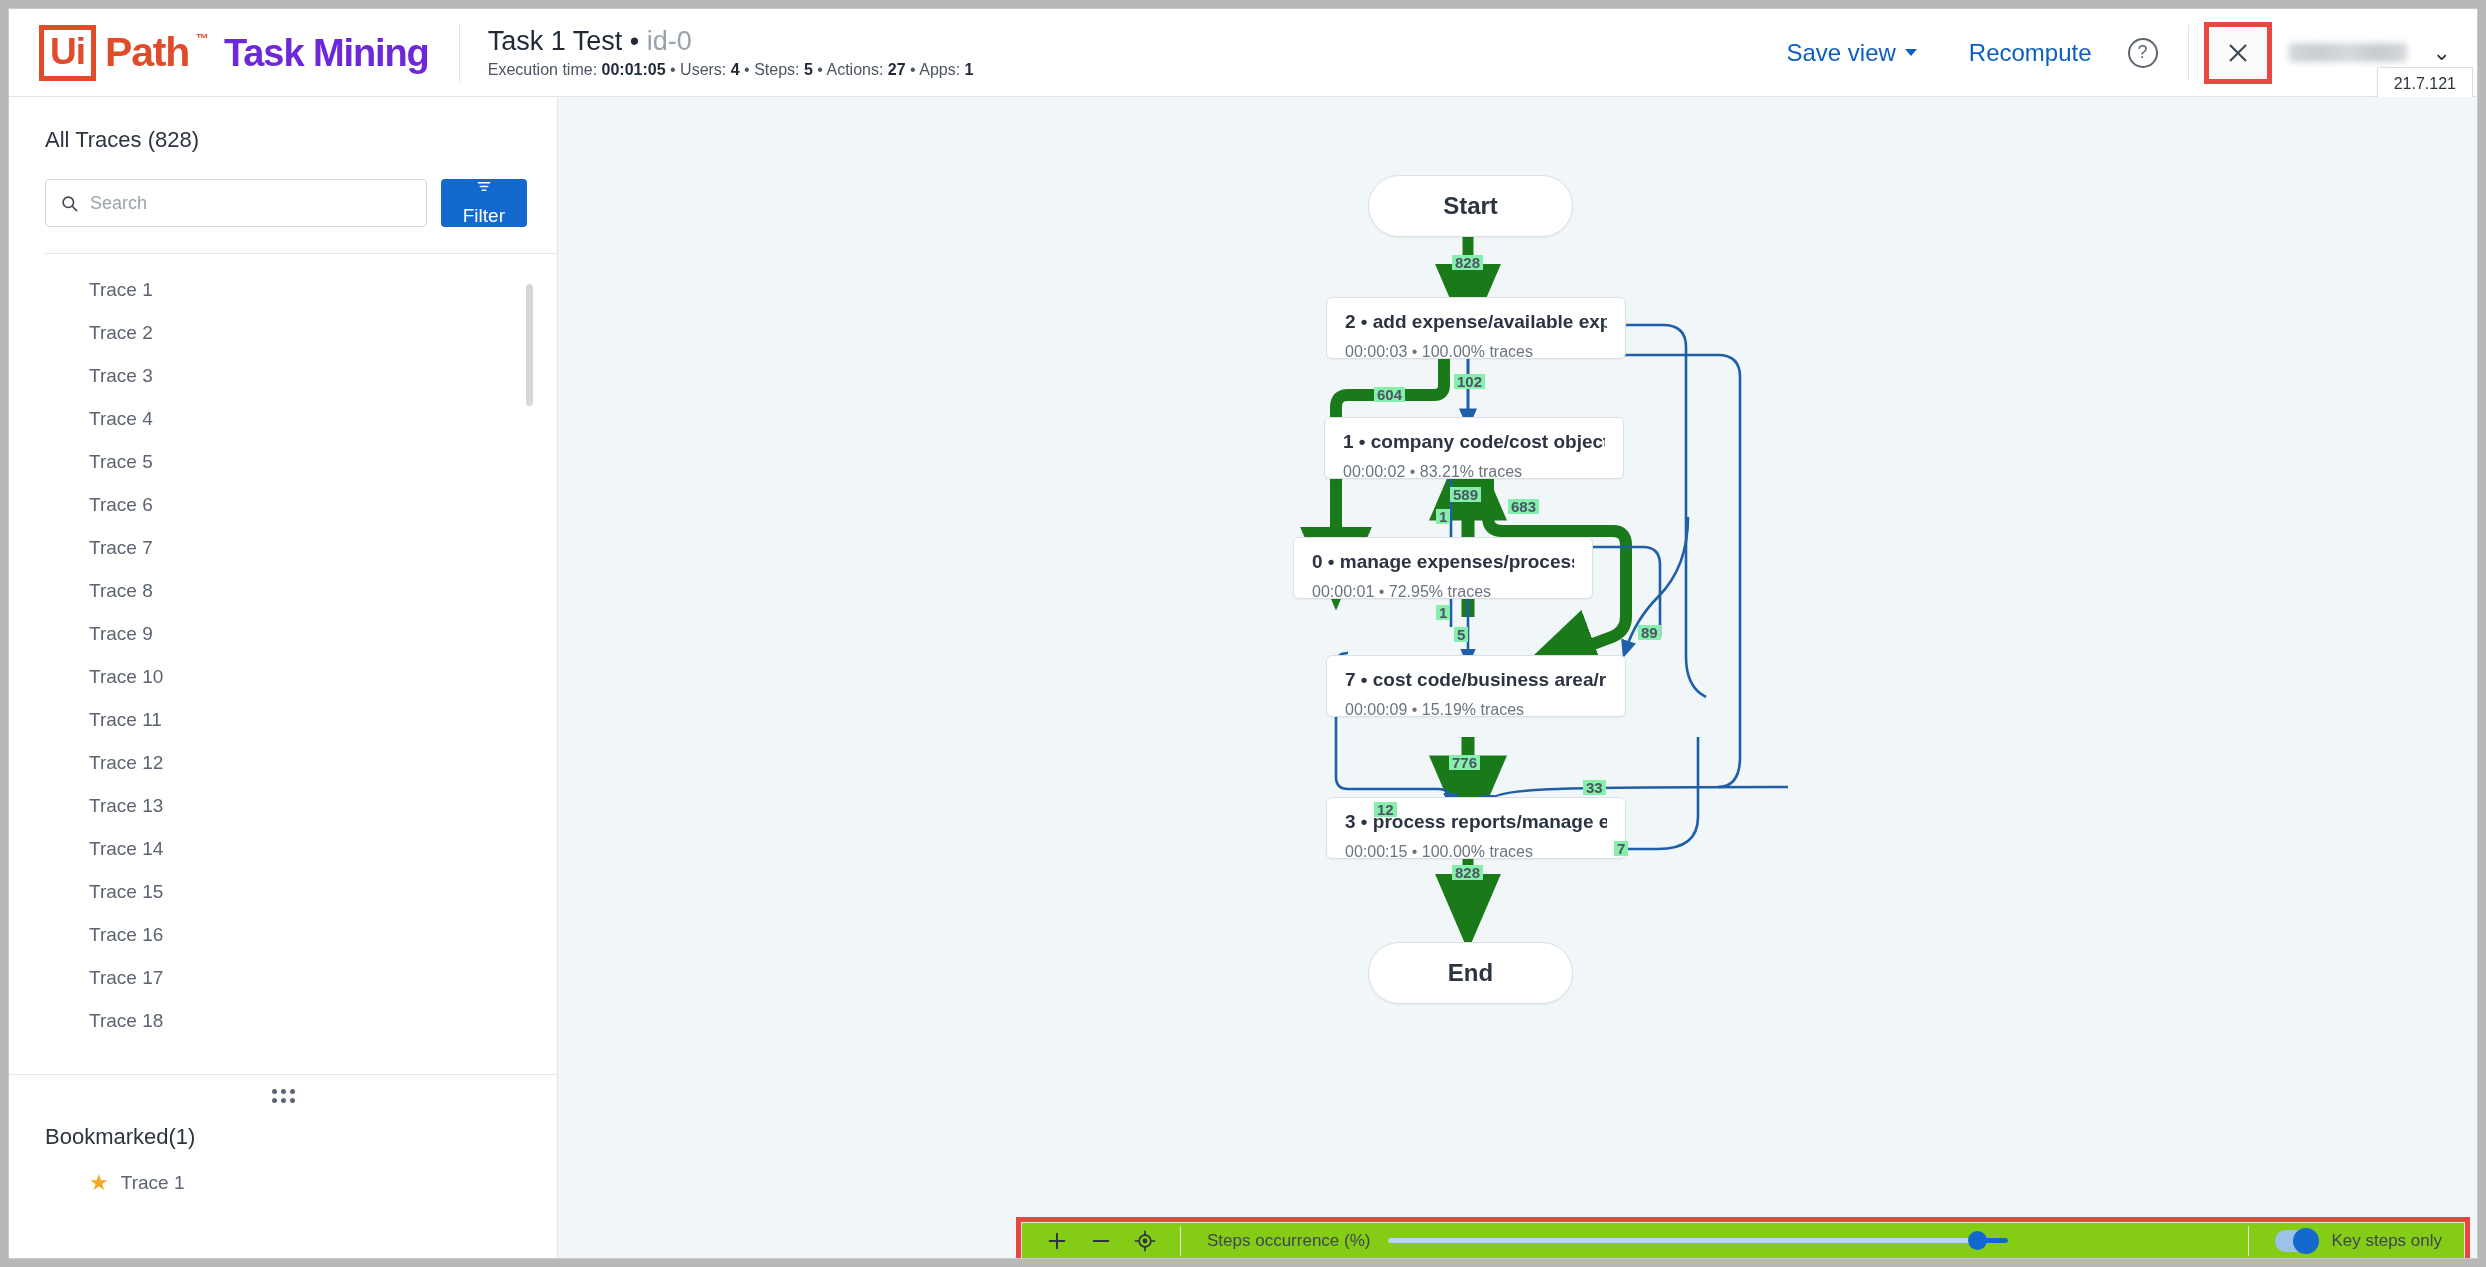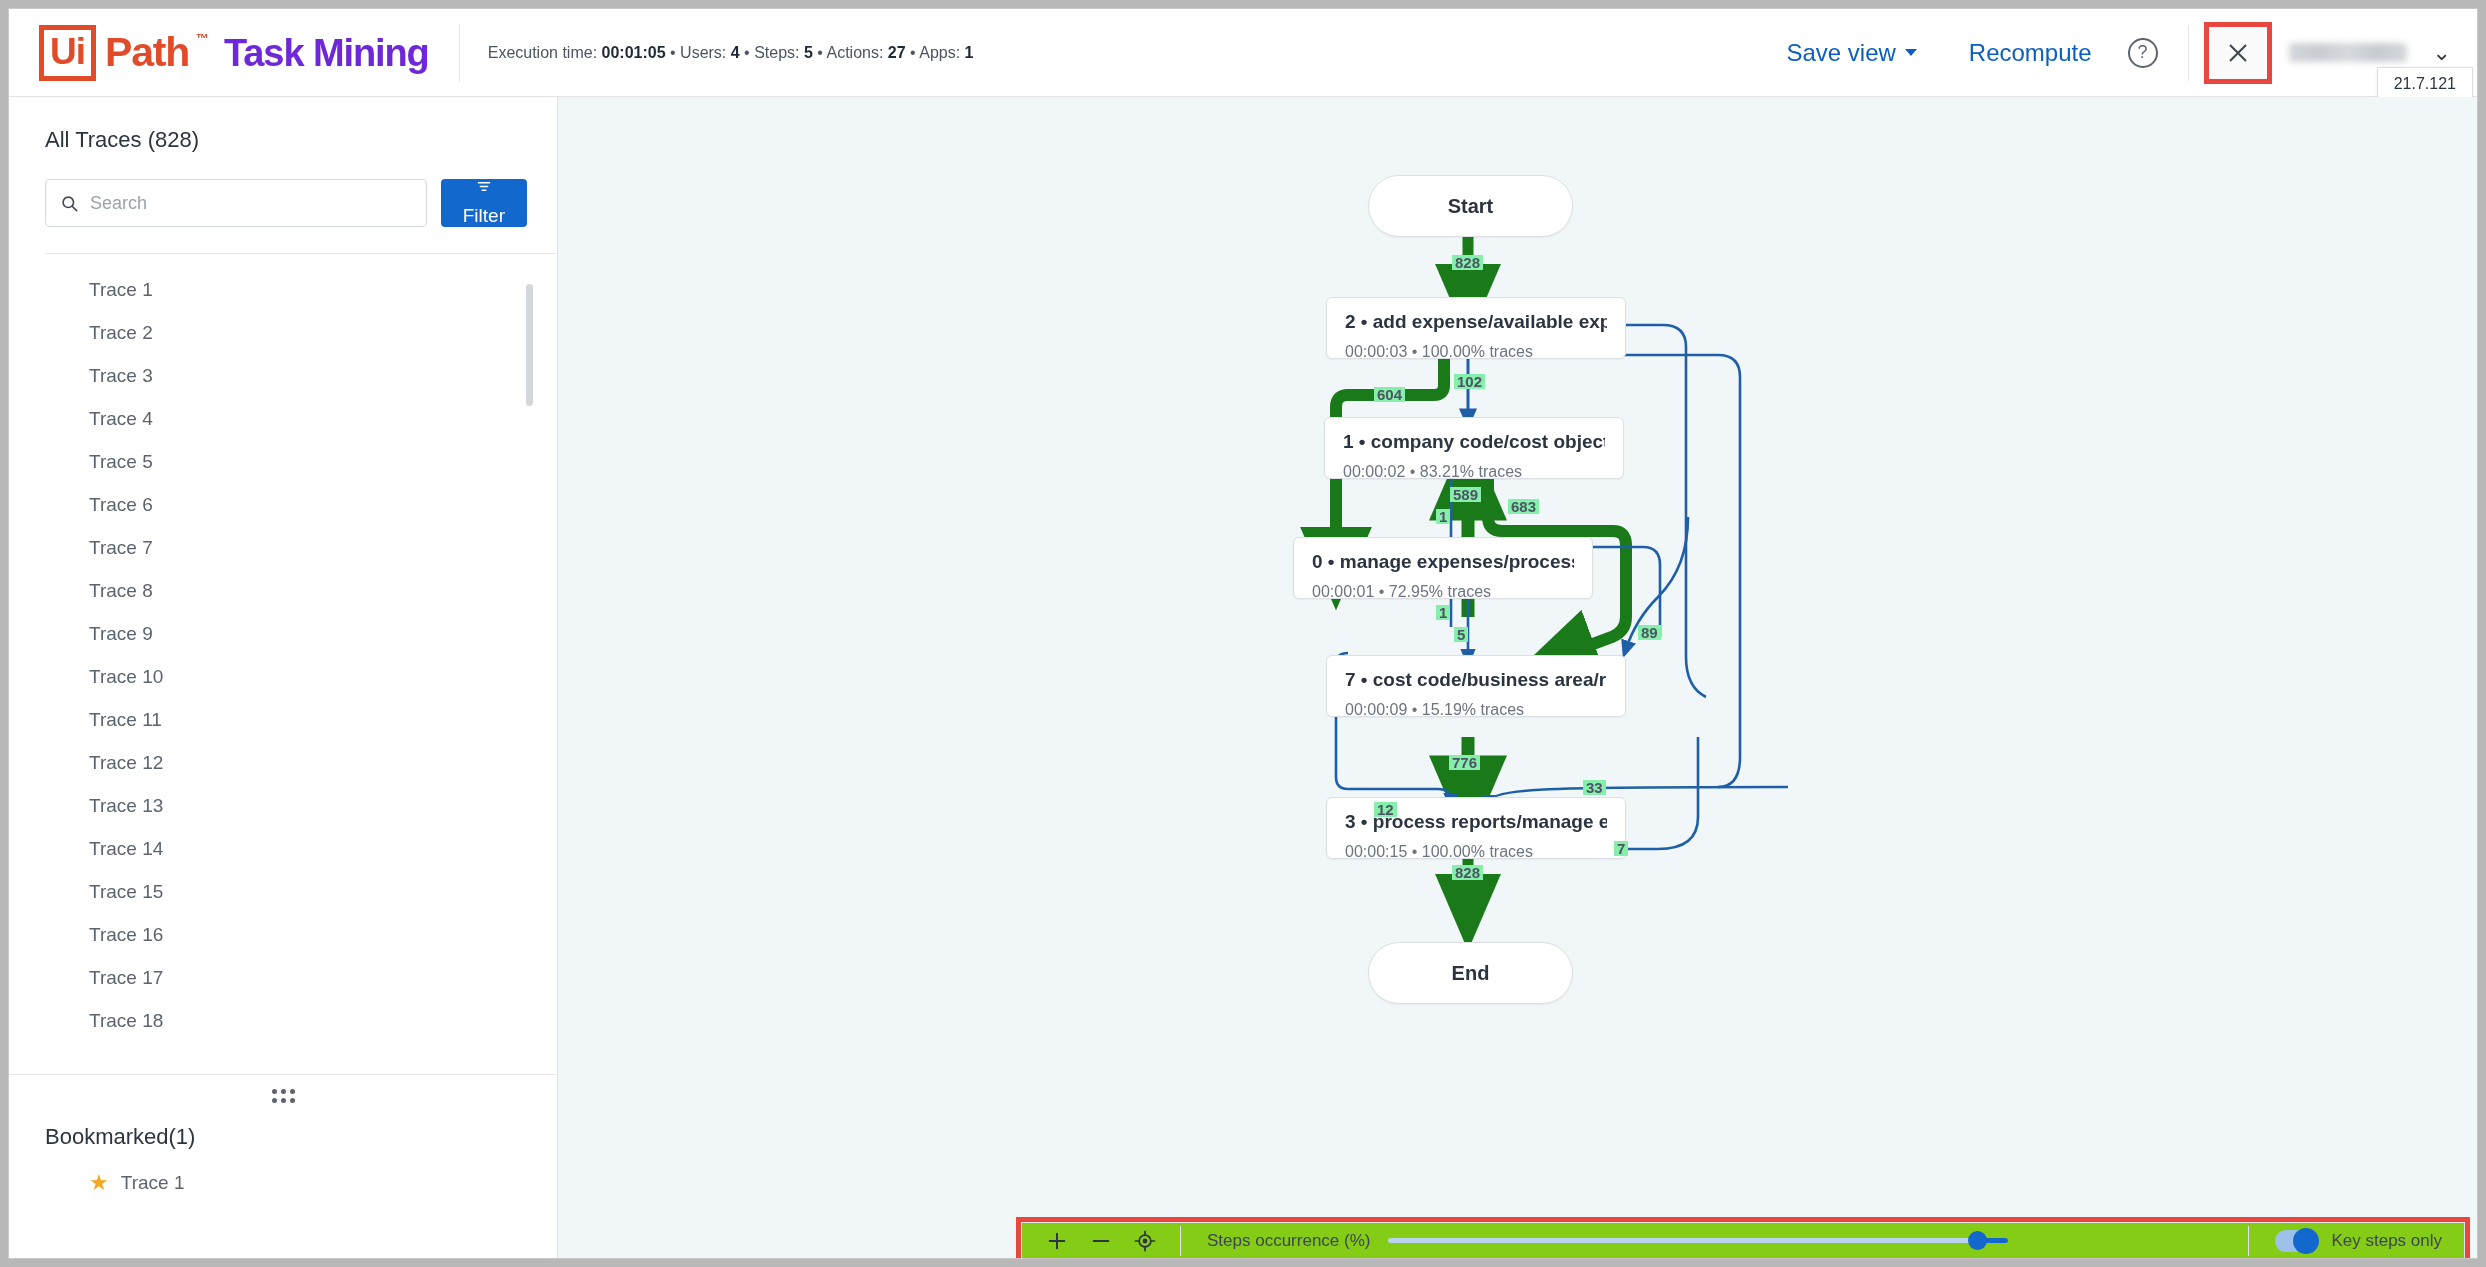--- a/index.html
+++ b/index.html
@@ -163,21 +163,21 @@
     border-radius: 6px; box-shadow: 0 1px 2px rgba(0,0,0,.05);
   }
   .node-step { padding: 14px 18px 14px 18px; }
   .node-title {
     font-size: 19px; font-weight: 700; color: #2b3440; line-height: 1.1;
     white-space: nowrap; overflow: hidden;
   }
   .node-sub { font-size: 16px; color: #6b7480; margin-top: 11px; line-height: 1; }
   .node-term {
     border-radius: 40px; display: flex; align-items: center; justify-content: center;
-    font-size: 20px; font-weight: 700; color: #2b3440;
+    font-size: 24px; font-weight: 700; color: #2b3440;
   }
 
   
   .bottombar {
     position: absolute; left: 463px; bottom: 0px; right: 12px; height: 36px;
     background: #84cc16; display: flex; align-items: center;
     border: 1px solid #e2e4e8; border-bottom: none;
   }
   .bb-inner { display: flex; align-items: center; width: 100%; height: 100%; }
   .zoom-group { display: flex; align-items: center; gap: 22px; padding: 0 24px; }
@@ -223,20 +223,21 @@
     <div class="brand">
       <span class="logo-ui">Ui</span>
       <span class="logo-path"><span>Path</span></span>
       <span class="logo-tm-wrap">™</span>
       <span class="logo-product">Task Mining</span>
     </div>
 
     <div class="hdr-divider"></div>
 
     <div class="title-block">
+      <div class="title-main"><span>Task 1 Test • </span><span class="title-id">id-0</span></div>
       <div class="title-sub"><span>Execution time: </span><b>00:01:05</b><span> • Users: </span><b>4</b><span> • Steps: </span><b>5</b><span> • Actions: </span><b>27</b><span> • Apps: </span><b>1</b></div>
     </div>
 
     <div class="hdr-right">
       <div class="hdr-link">
         <span>Save view</span>
         <span class="caret-dn"></span>
       </div>
       <div class="hdr-link">Recompute</div>
       <div class="help-icon">?</div>

